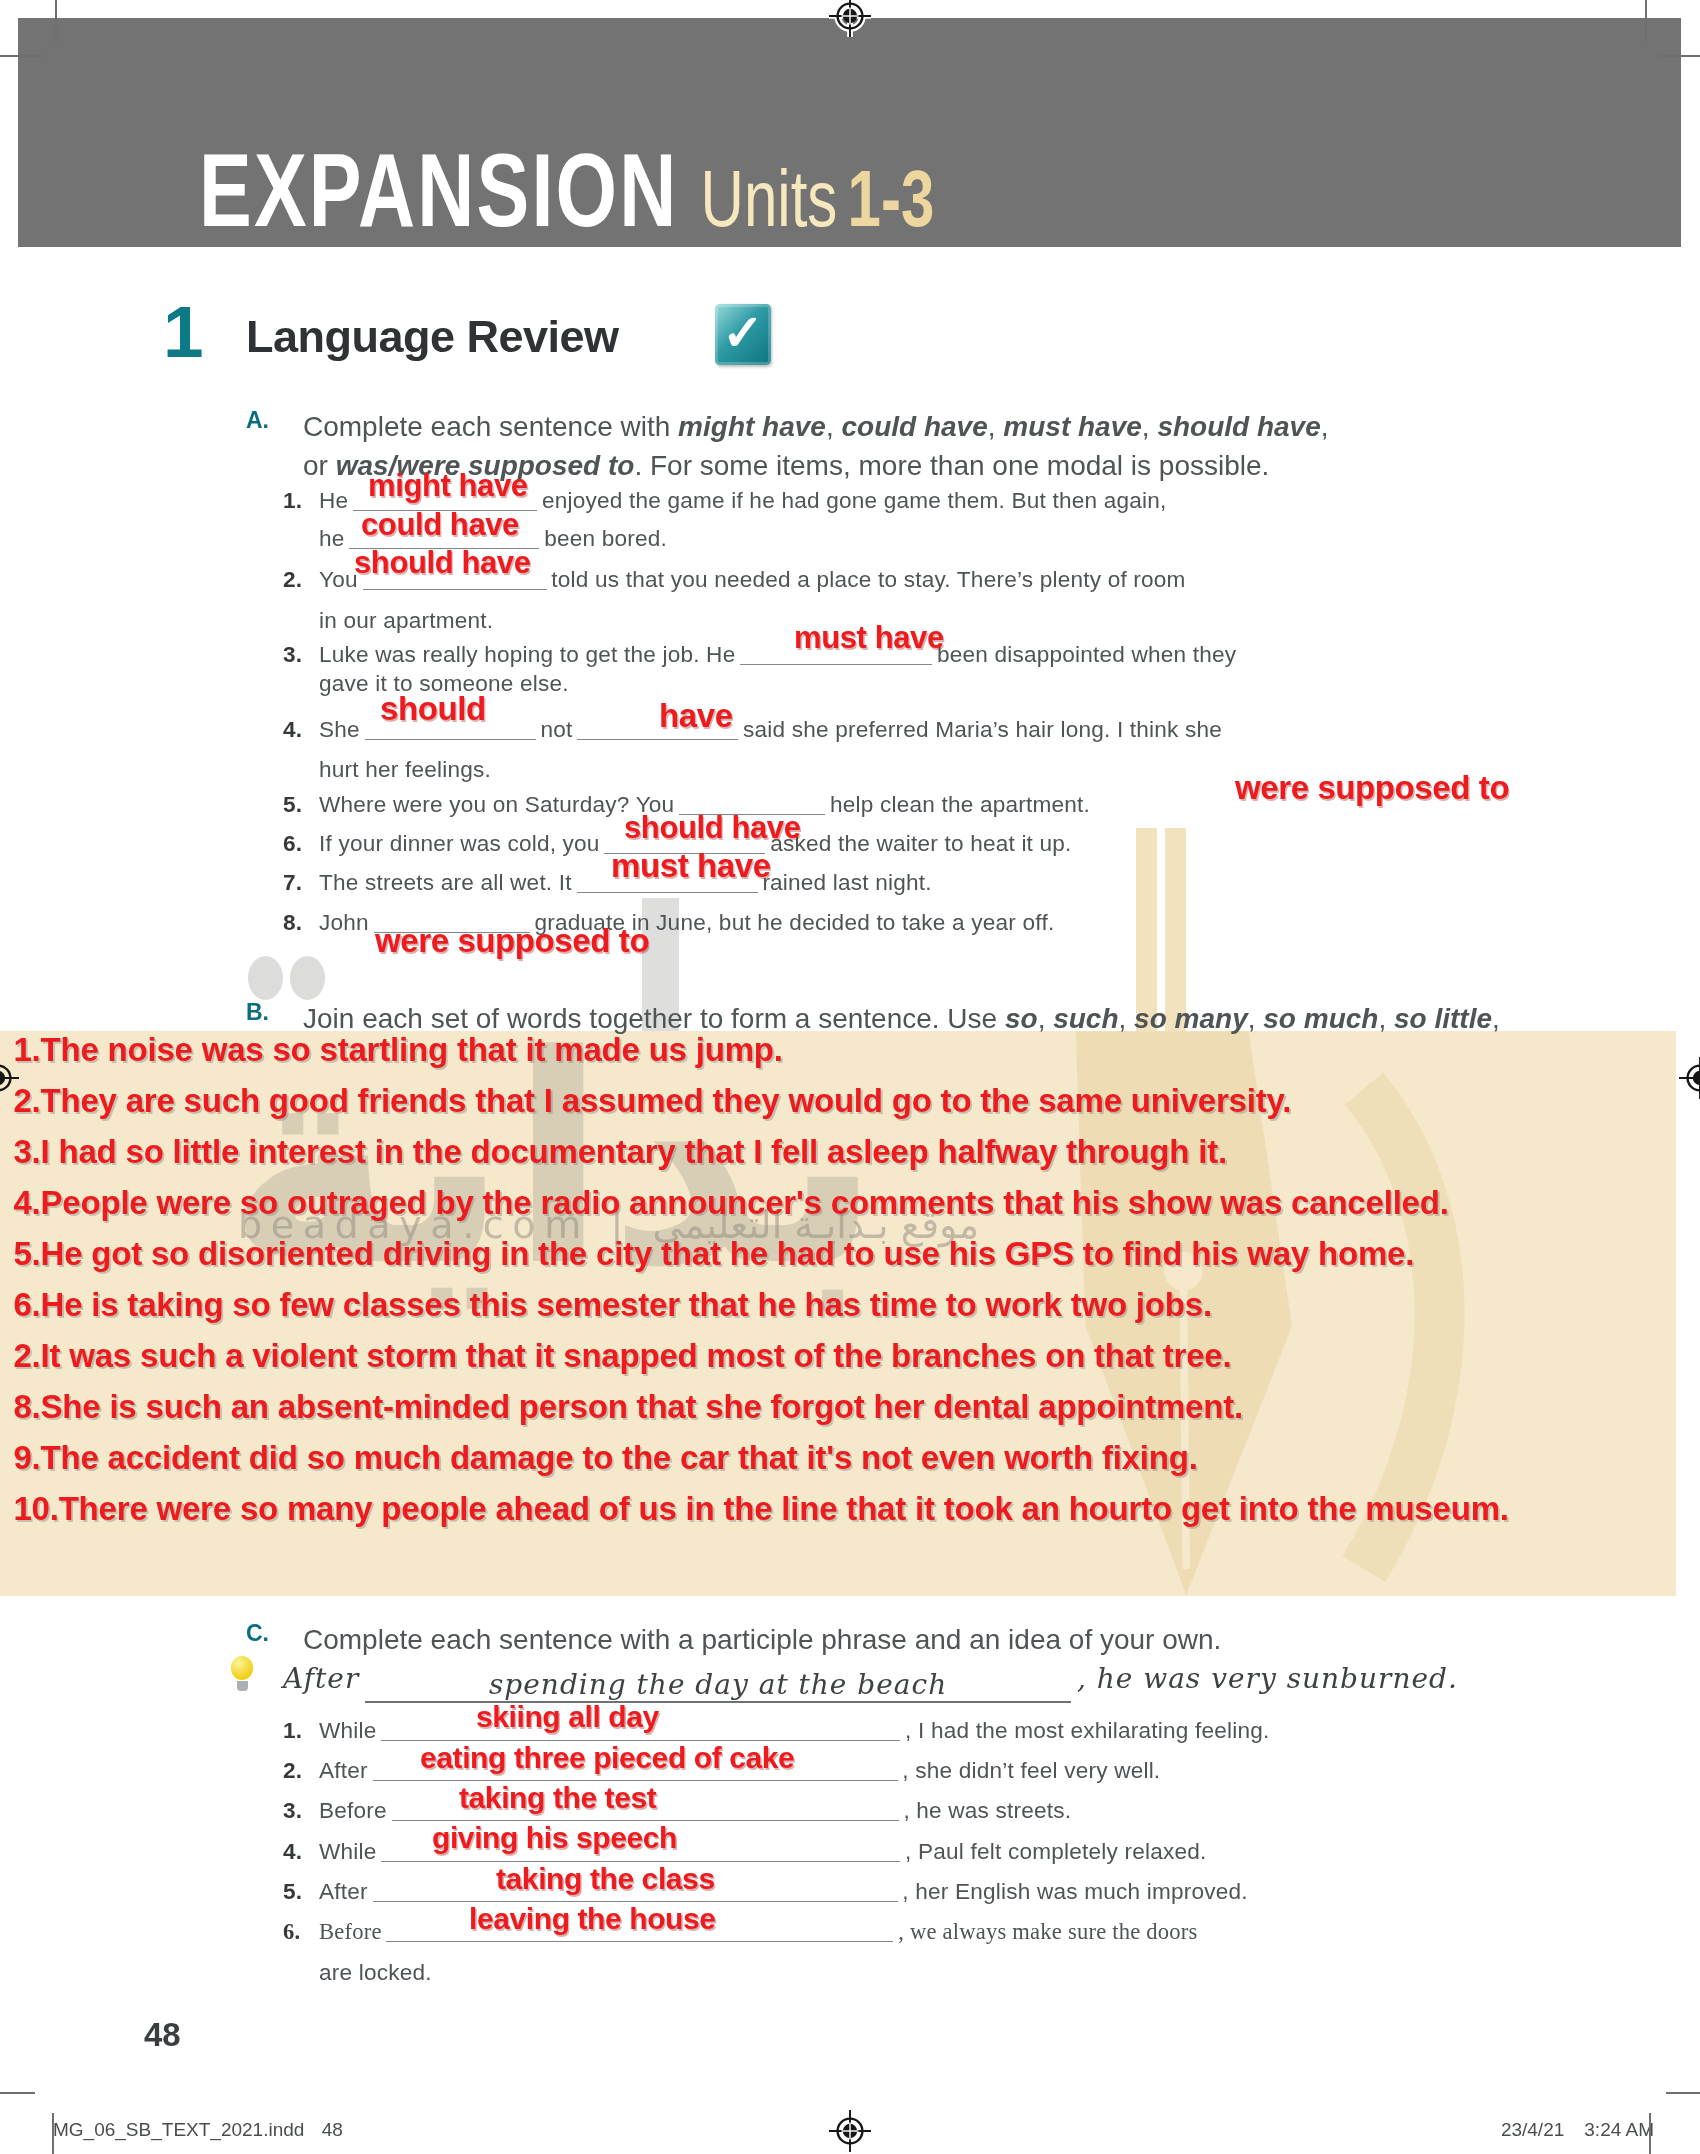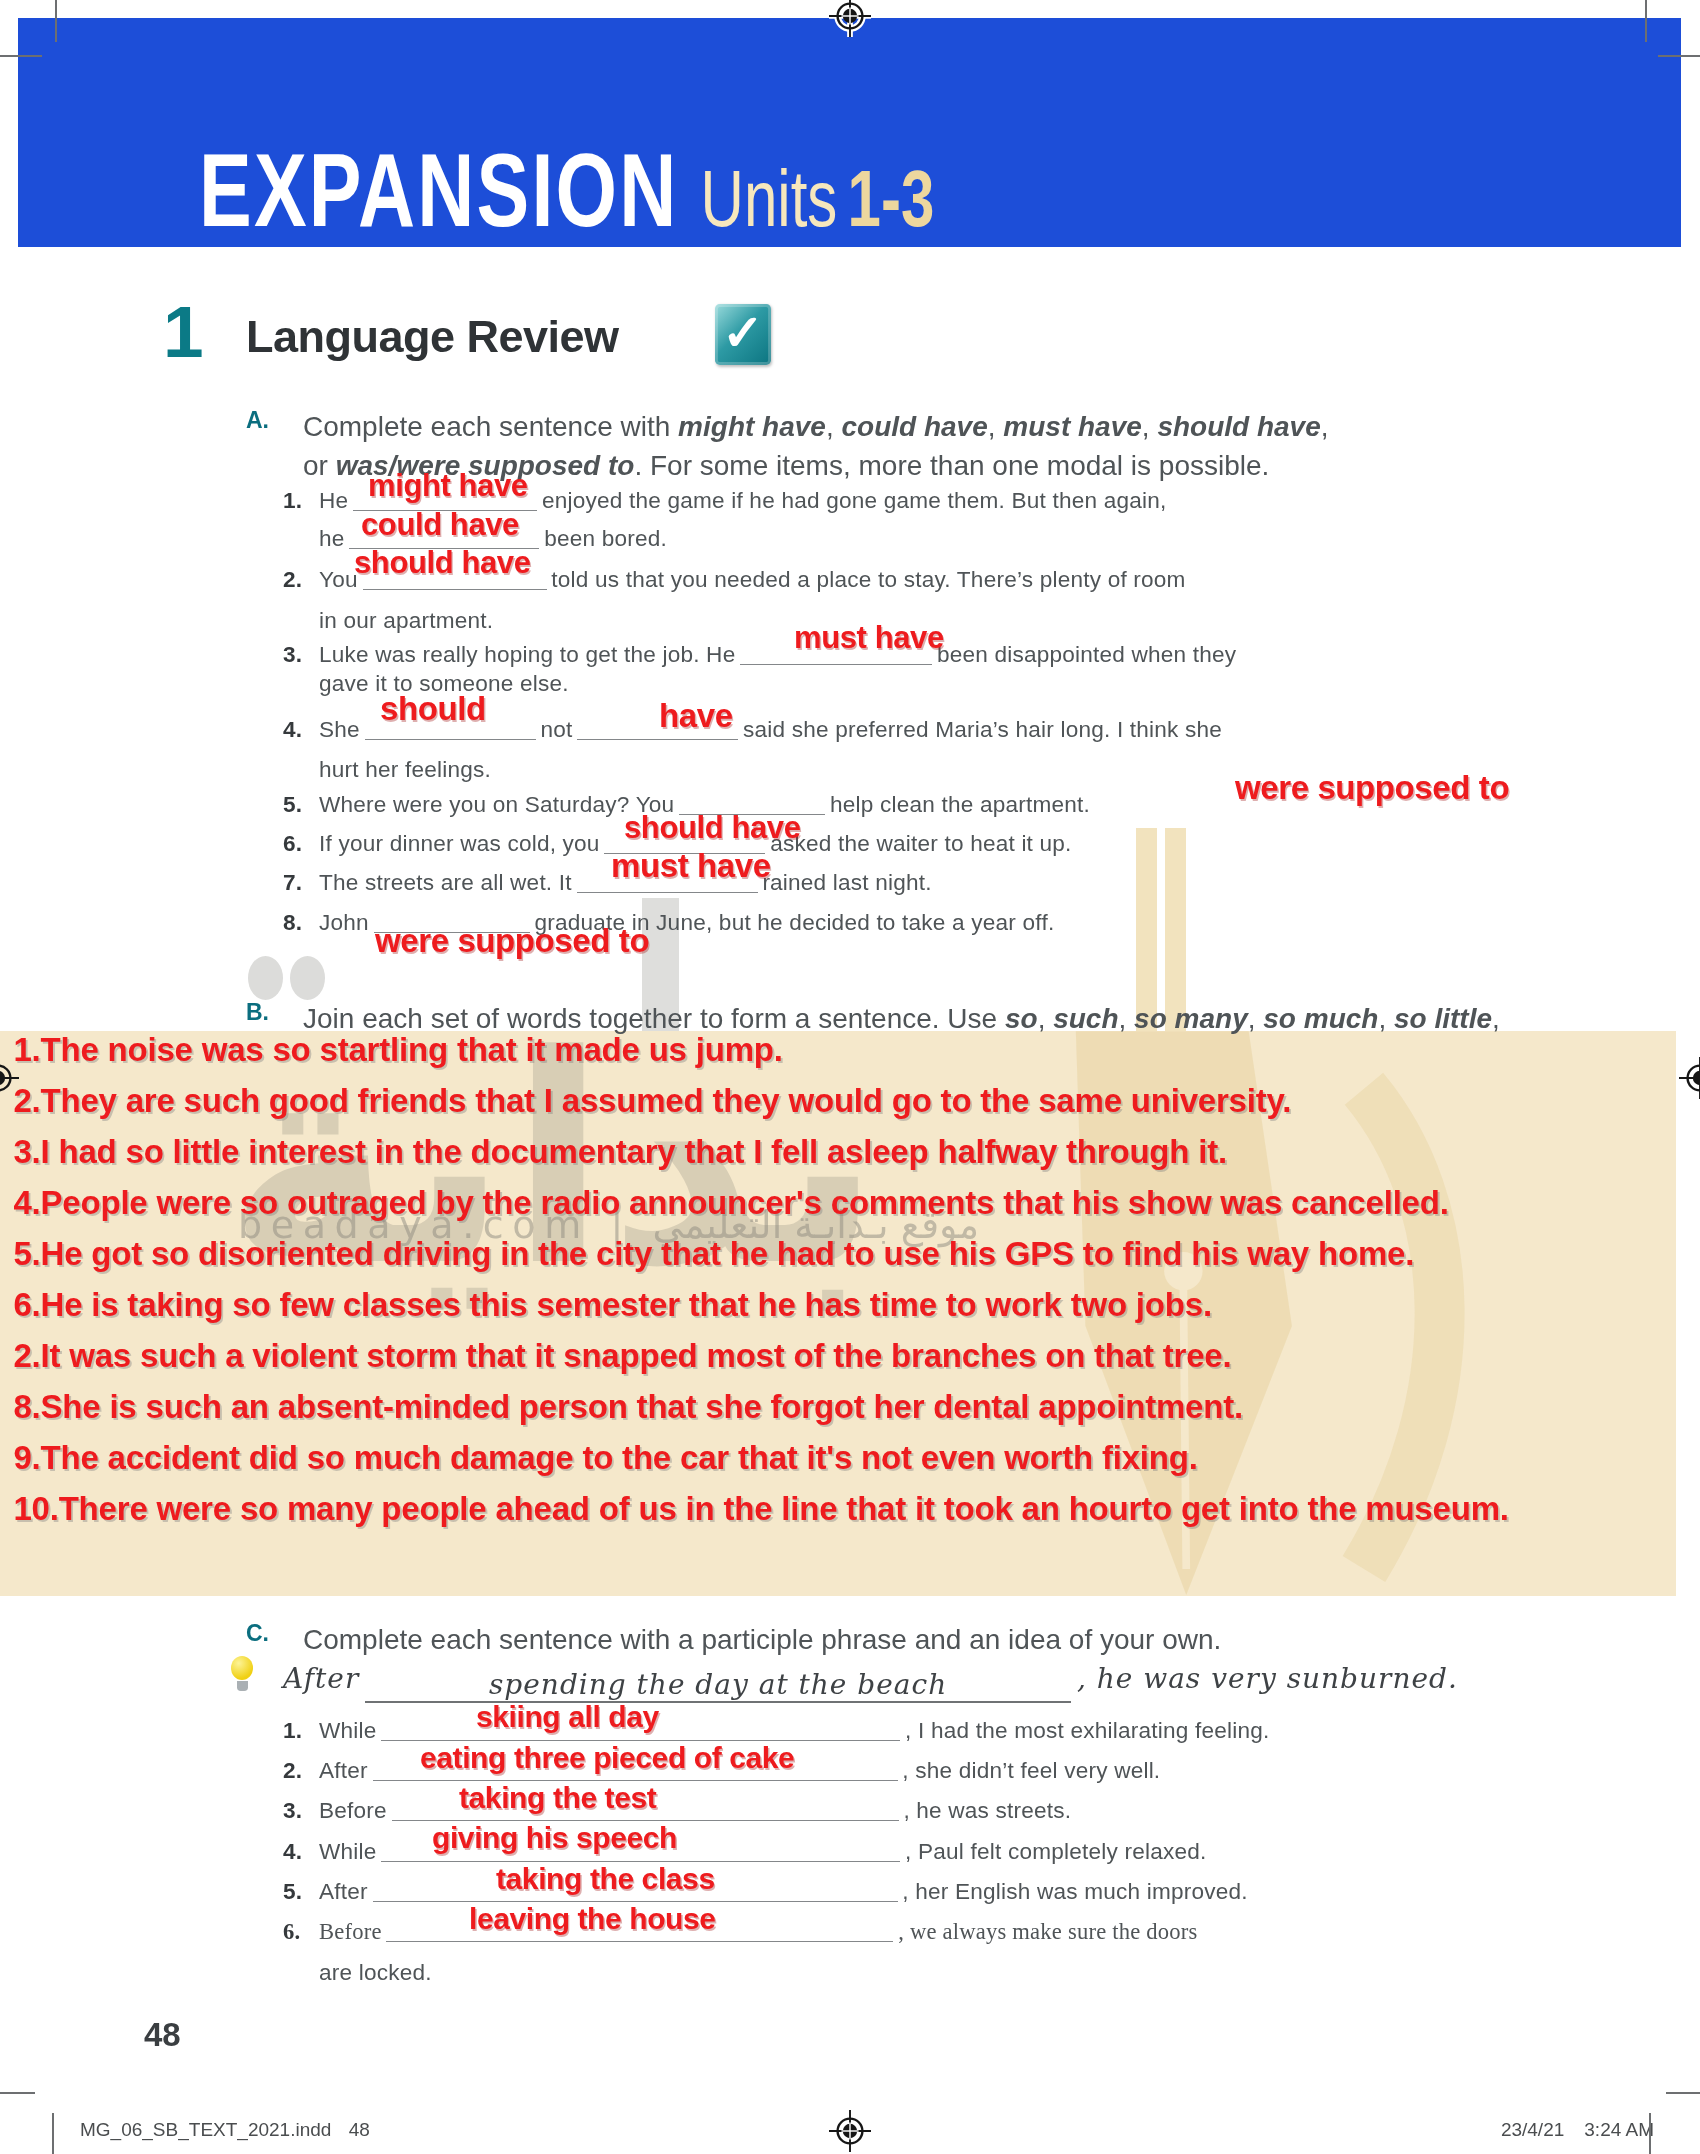--- a/index.html
+++ b/index.html
@@ -1,19 +1,19 @@
 <!DOCTYPE html>
 <html><head>
 <meta charset="utf-8">
 <style>
   html,body{margin:0;padding:0;background:#fff;}
   #page{position:relative;width:1700px;height:2155px;background:#fff;overflow:hidden;
         font-family:"Liberation Sans",sans-serif;}
   
-  .band{position:absolute;left:18px;top:18px;width:1663px;height:229px;background:#1d4ed8;}
+  .band{position:absolute;left:18px;top:18px;width:1663px;height:229px;background:#737373;}
   .band-text{position:absolute;left:181px;top:113px;white-space:nowrap;transform:scaleX(.76);
              transform-origin:left bottom;}
   .band-title{font-size:104px;font-weight:700;color:#fff;letter-spacing:2.9px;}
   .band-sub{font-size:79px;font-weight:400;color:#F6E7BD;margin-left:29px;}
   .band-range{font-size:79px;font-weight:700;color:#EDD79E;margin-left:13.4px;}
   
   .secnum{position:absolute;left:163px;top:290px;font-size:73px;font-weight:700;color:#0B7A86;}
   .sectitle{position:absolute;left:246px;top:311px;font-size:45px;font-weight:700;color:#2F3336;
             letter-spacing:-0.5px;}
   .checkicon{position:absolute;left:715px;top:304px;width:56px;height:61px;border-radius:4.8px;
@@ -150,21 +150,21 @@
   <div class="t" style="left:319px;top:1960px;">are locked.</div>
 
   <div class="ans c" style="left:476px;top:1700px;">skiing all day</div>
   <div class="ans c" style="left:420px;top:1741px;">eating three pieced of cake</div>
   <div class="ans c" style="left:459px;top:1781px;">taking the test</div>
   <div class="ans c" style="left:432px;top:1821px;">giving his speech</div>
   <div class="ans c" style="left:496px;top:1862px;">taking the class</div>
   <div class="ans c" style="left:469px;top:1902px;">leaving the house</div>
 
   <div class="pagenum">48</div>
-  <div class="foot" style="left:80px;"><span>MG_06_SB_TEXT_2021.indd</span><span style="margin-left:17.3px;">48</span></div>
+  <div class="foot" style="left:53px;"><span>MG_06_SB_TEXT_2021.indd</span><span style="margin-left:17.3px;">48</span></div>
   <div class="foot" style="right:46px;text-align:right;"><span>23/4/21</span><span style="margin-left:20px;">3:24 AM</span></div>
 
   <div class="crop" style="left:55px;top:0;width:1.9px;height:42px;"></div>
   <div class="crop" style="left:0;top:55px;width:42px;height:1.9px;"></div>
   <div class="crop" style="left:1645px;top:0;width:1.9px;height:42px;"></div>
   <div class="crop" style="left:1658px;top:55px;width:42px;height:1.9px;"></div>
   <div class="crop" style="left:0;top:2092px;width:35px;height:1.9px;"></div>
   <div class="crop" style="left:1666px;top:2092px;width:35px;height:1.9px;"></div>
   <div class="crop" style="left:52px;top:2113px;width:1.9px;height:42px;"></div>
   <div class="crop" style="left:1649px;top:2113px;width:1.9px;height:42px;"></div>

